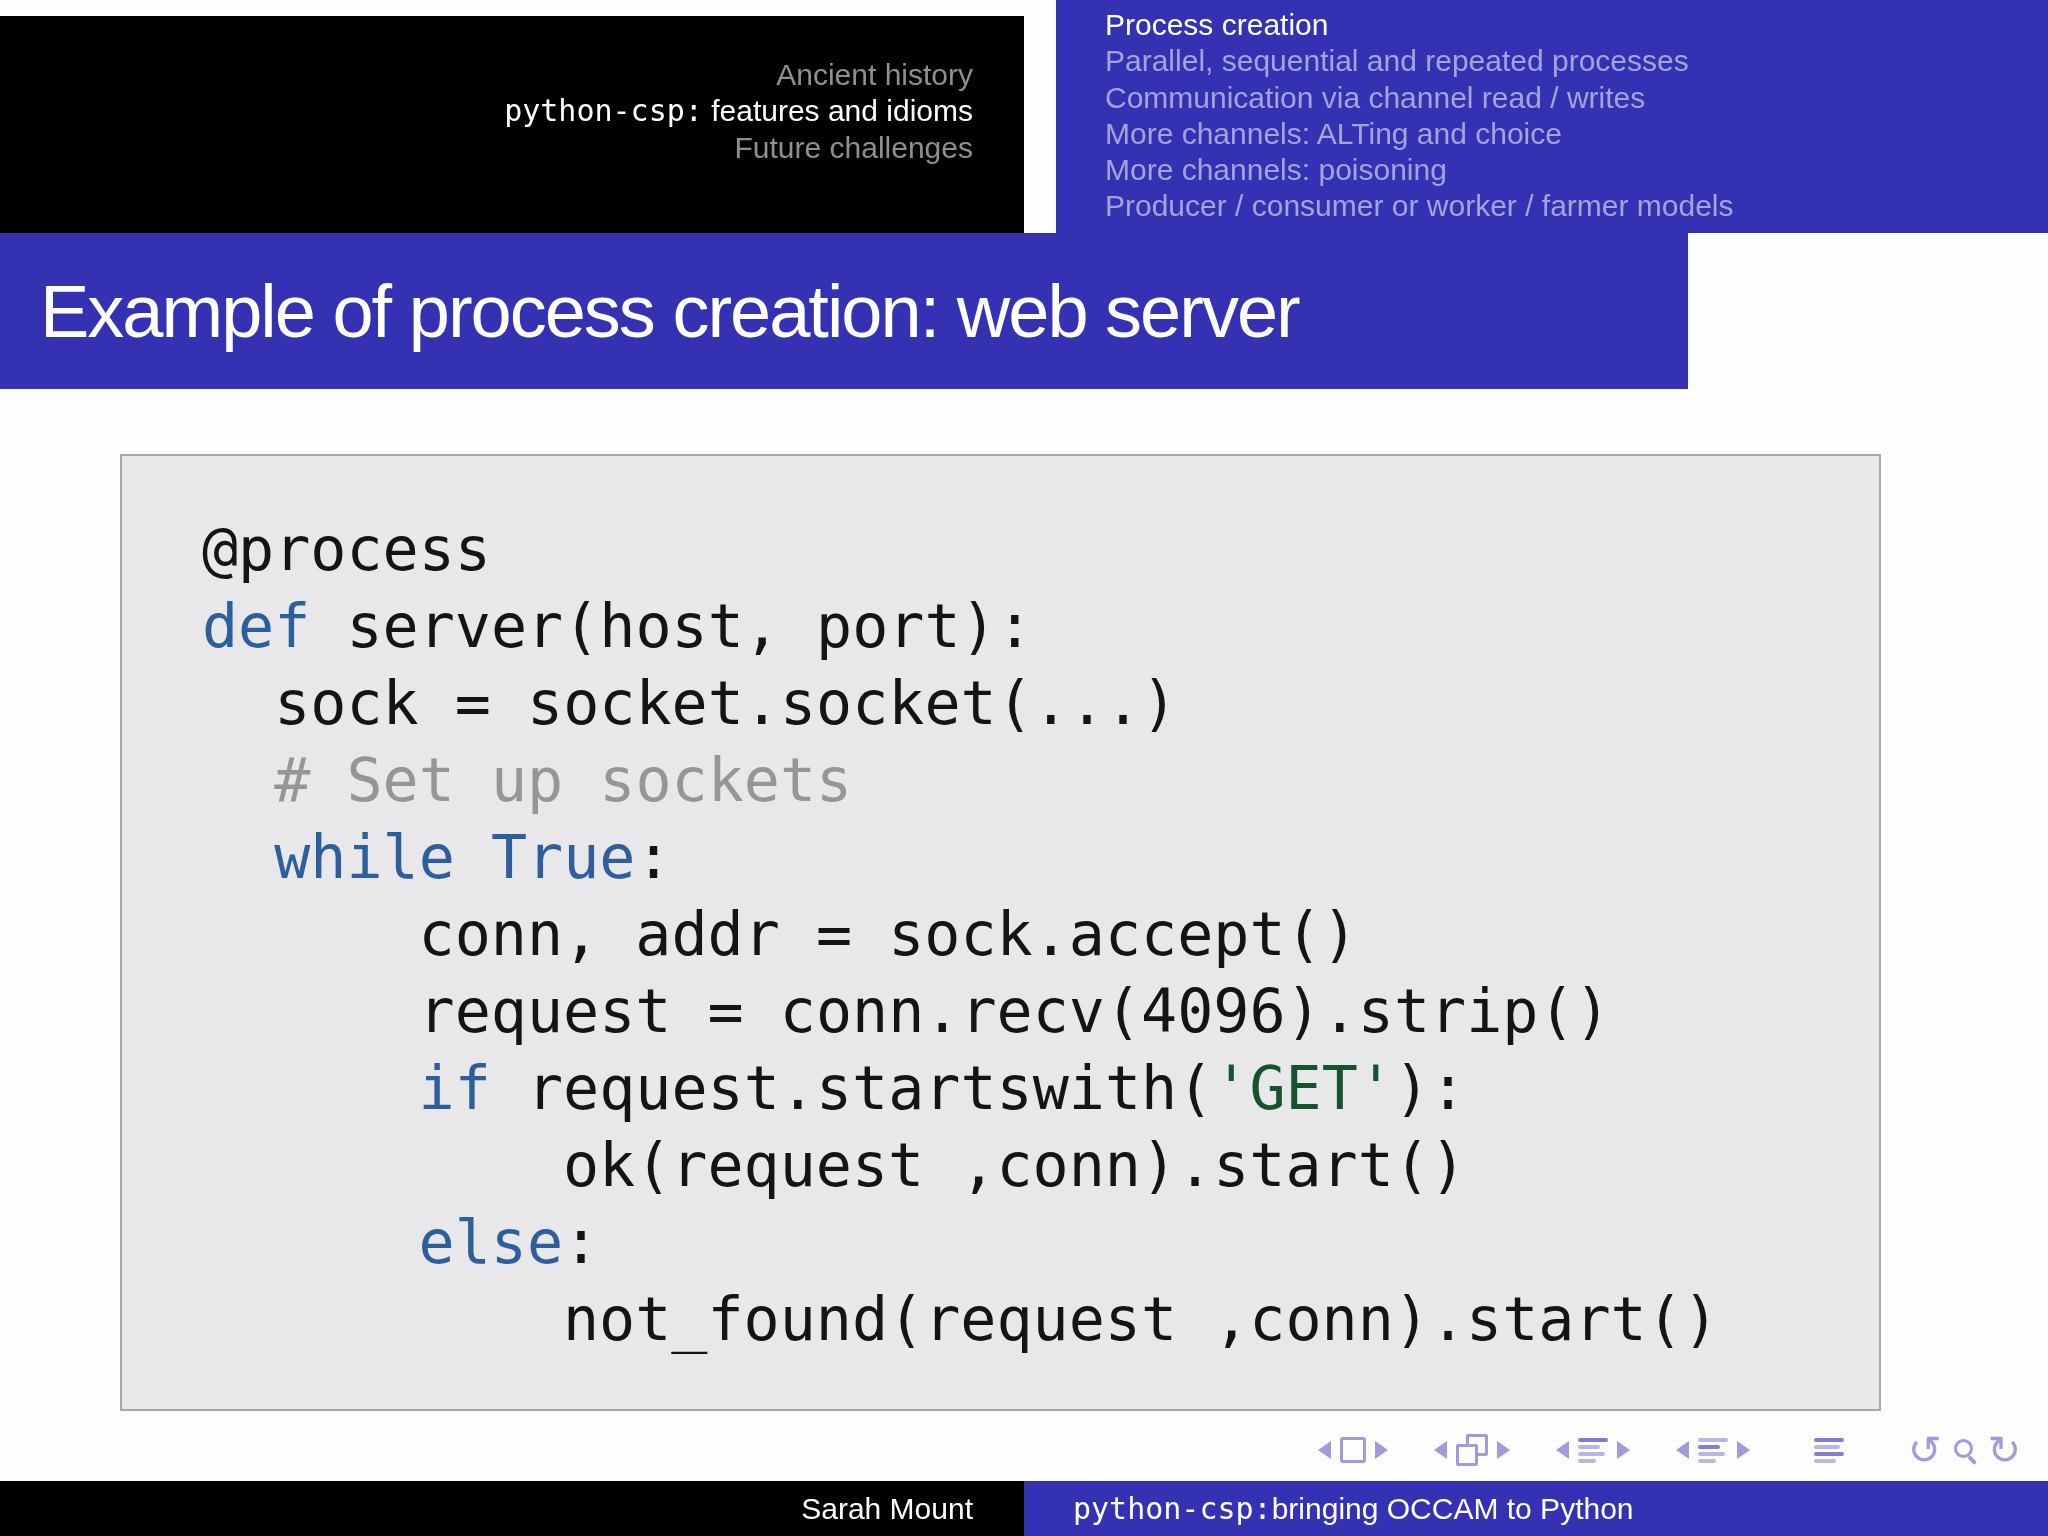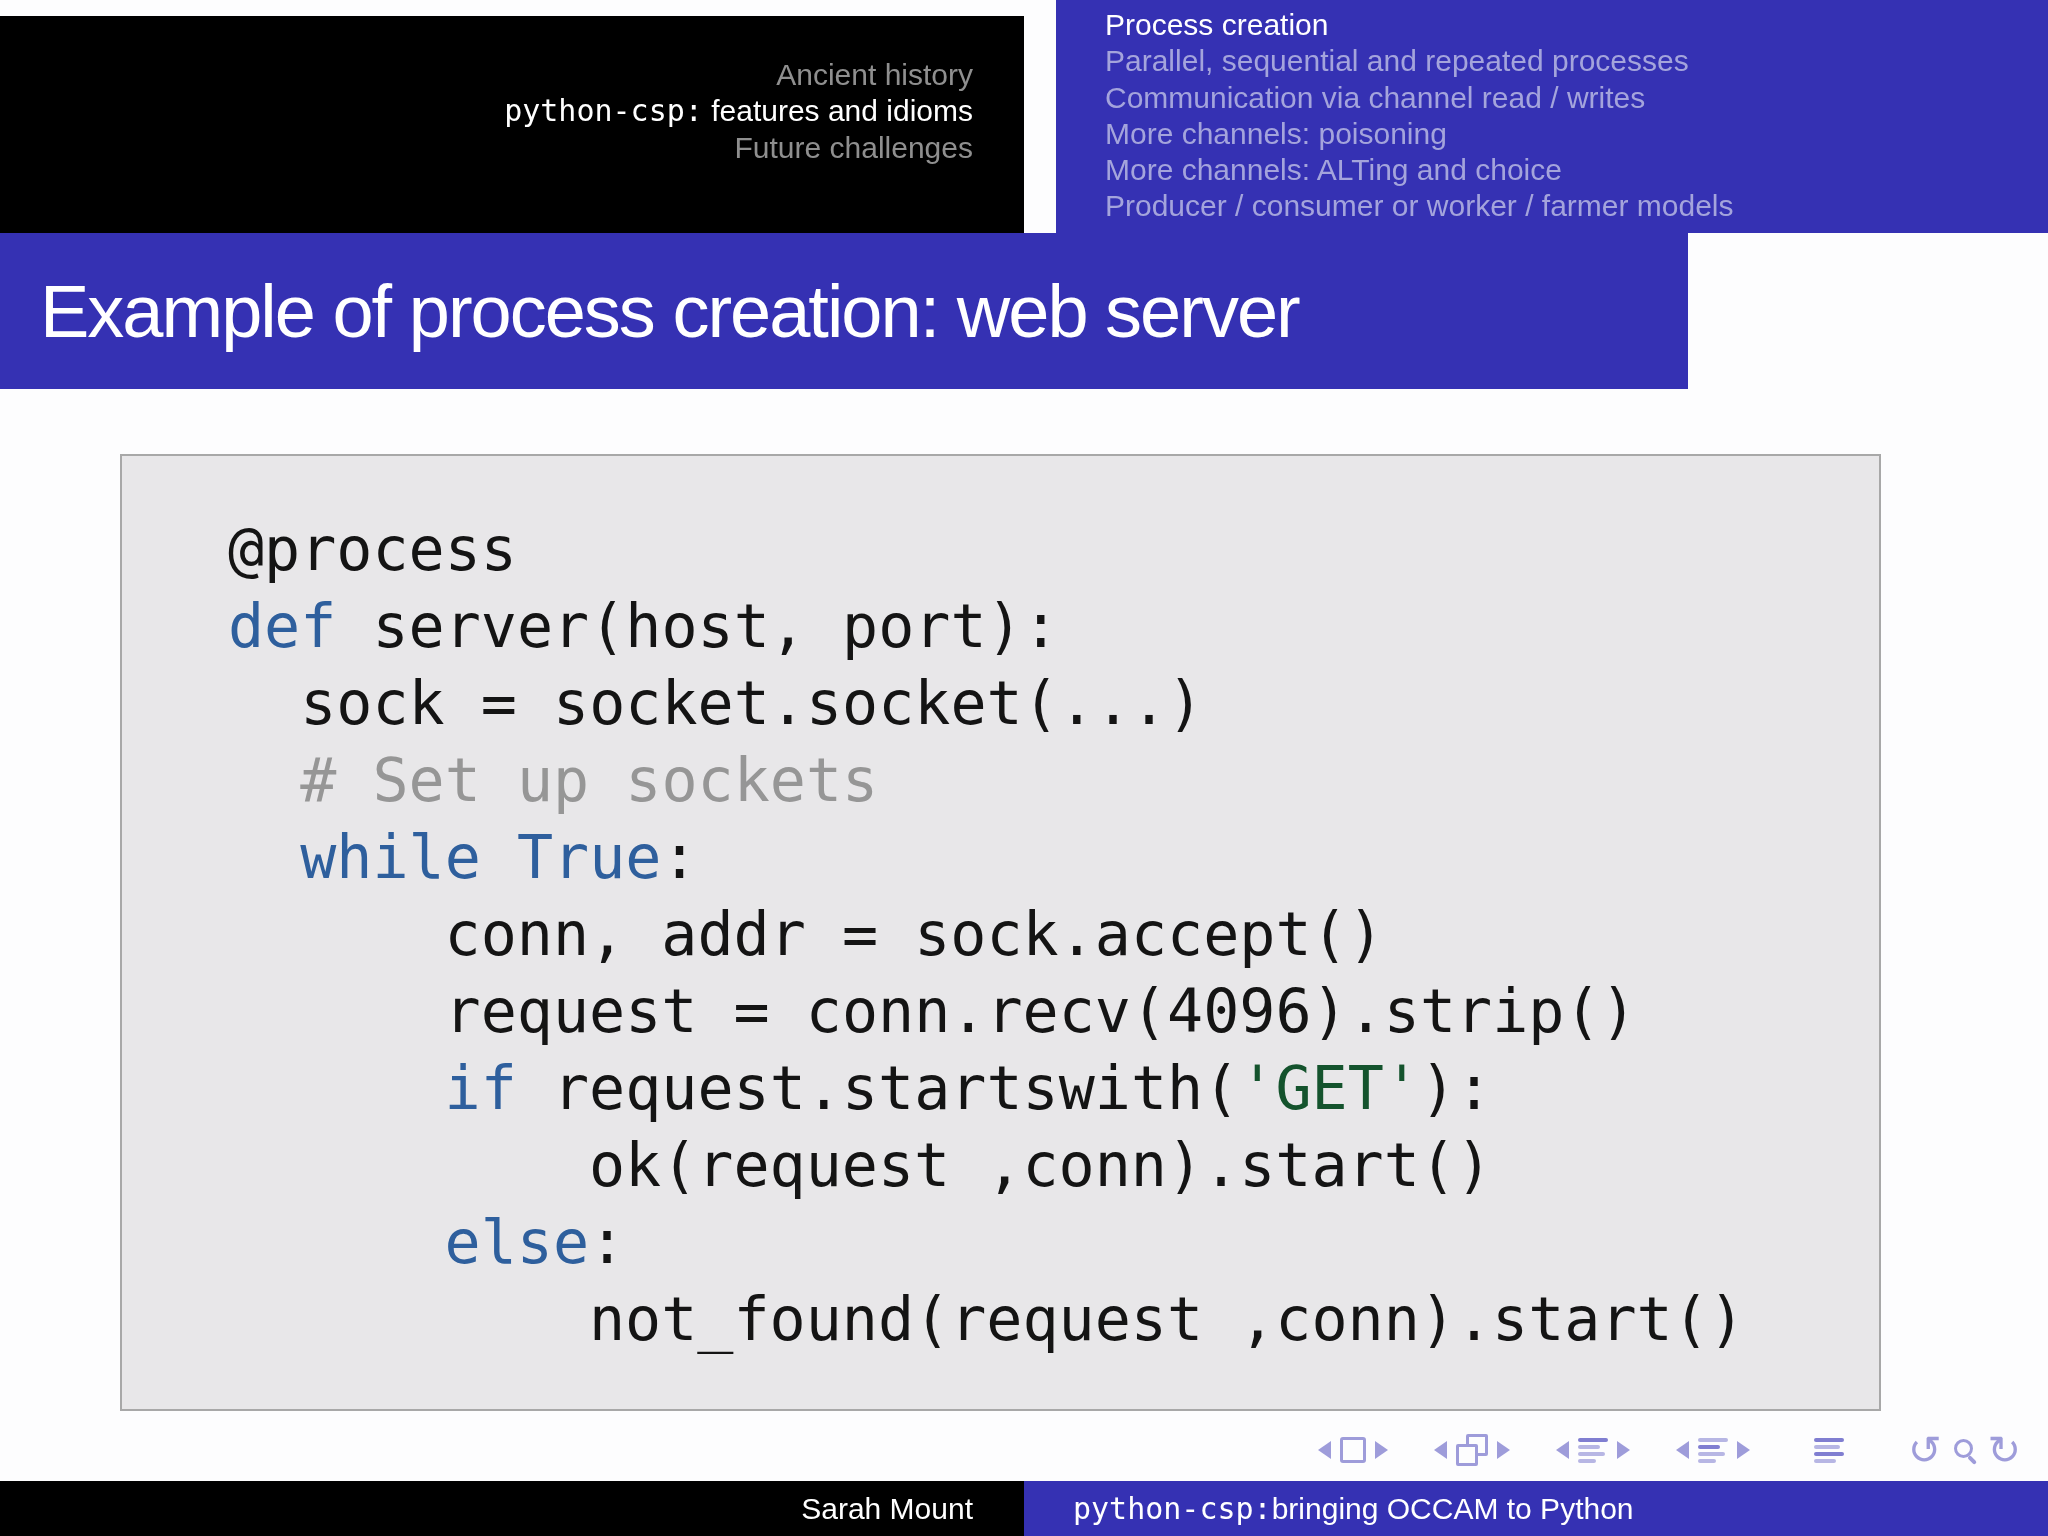--- a/index.html
+++ b/index.html
@@ -18,21 +18,21 @@
   .mono{font-family:"DejaVu Sans Mono",monospace;}
 
   
   .titlebar{position:absolute;left:0;top:233px;width:1688px;height:156px;background:#3531b3;}
   .titlebar .title{position:absolute;left:40px;top:0;height:156px;display:flex;align-items:center;
                    font-size:74px;letter-spacing:-2px;color:#ffffff;white-space:nowrap;}
 
   
   .codeblock{position:absolute;left:120px;top:454px;width:1761px;height:957px;box-sizing:border-box;
              background:#e8e7e9;border:2px solid #a8a8a8;
-             padding:55px 0 0 106px;
+             padding:55px 0 0 80px;
              font-family:"DejaVu Sans Mono",monospace;font-size:60px;line-height:77px;
              color:#141414;white-space:pre;overflow:hidden;}
   .code-line{height:77px;}
   .tok-keyword{color:#2e5f9d;}
   .tok-string{color:#14532d;}
   .tok-comment{color:#969696;}
 
   
   .navsym{position:absolute;left:1318px;top:1433px;height:34px;display:flex;align-items:center;}
   .navsym > *{margin-left:9px;flex:none;}
@@ -77,22 +77,22 @@
         <div class="nav-line active"><span class="mono">python-csp:</span> features and idioms</div>
         <div class="nav-line">Future challenges</div>
       </div>
   </div>
 
   <div class="header-right">
     <div class="subsection-list">
         <div class="nav-line active">Process creation</div>
         <div class="nav-line">Parallel, sequential and repeated processes</div>
         <div class="nav-line">Communication via channel read / writes</div>
+        <div class="nav-line">More channels: ALTing and choice</div>
         <div class="nav-line">More channels: poisoning</div>
-        <div class="nav-line">More channels: ALTing and choice</div>
         <div class="nav-line">Producer / consumer or worker / farmer models</div>
       </div>
   </div>
 
   <div class="titlebar">
     <div class="title">Example of process creation: web server</div>
   </div>
 
   <div class="codeblock"><div class="code-line" style="padding-left: 0px;"><span class="">@process</span></div><div class="code-line" style="padding-left: 0px;"><span class="tok-keyword">def</span><span class=""> server(host, port):</span></div><div class="code-line" style="padding-left: 72.2px;"><span class="">sock = socket.socket(...)</span></div><div class="code-line" style="padding-left: 72.2px;"><span class="tok-comment"># Set up sockets</span></div><div class="code-line" style="padding-left: 72.2px;"><span class="tok-keyword">while</span><span class=""> </span><span class="tok-keyword">True</span><span class="">:</span></div><div class="code-line" style="padding-left: 216.6px;"><span class="">conn, addr = sock.accept()</span></div><div class="code-line" style="padding-left: 216.6px;"><span class="">request = conn.recv(4096).strip()</span></div><div class="code-line" style="padding-left: 216.6px;"><span class="tok-keyword">if</span><span class=""> request.startswith(</span><span class="tok-string">'GET'</span><span class="">):</span></div><div class="code-line" style="padding-left: 361px;"><span class="">ok(request ,conn).start()</span></div><div class="code-line" style="padding-left: 216.6px;"><span class="tok-keyword">else</span><span class="">:</span></div><div class="code-line" style="padding-left: 361px;"><span class="">not_found(request ,conn).start()</span></div></div>
 

